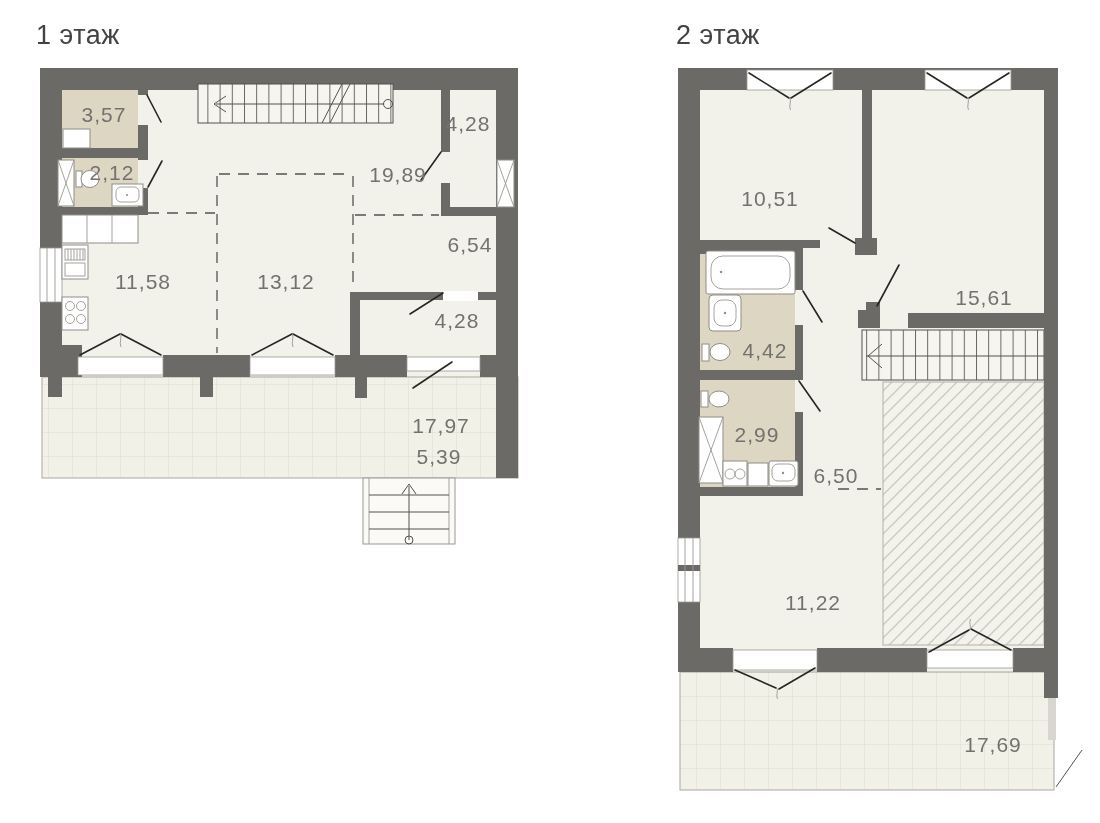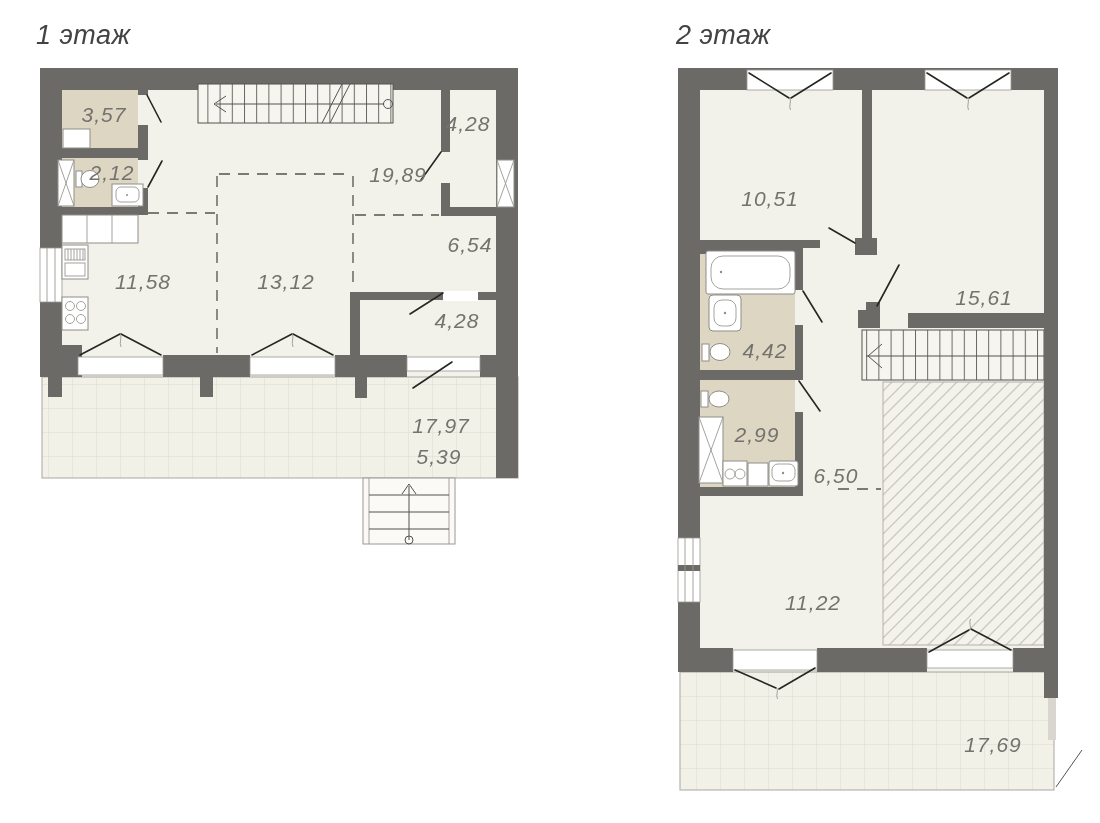--- a/index.html
+++ b/index.html
@@ -1,17 +1,17 @@
 <!DOCTYPE html>
 <html><head>
 <meta charset="utf-8">
 <style>
   html,body{margin:0;padding:0;background:#ffffff;}
   .page{position:relative;width:1100px;height:823px;background:#ffffff;overflow:hidden;
-        font-family:"Liberation Sans",sans-serif;font-style:italic;}
+        font-family:"Liberation Sans",sans-serif;}
   svg{position:absolute;left:0;top:0;}
   .title{font-size:27px;fill:#434342;letter-spacing:.5px;}
   .lbl{font-size:21px;fill:#73726f;letter-spacing:1px;}
   .wall{fill:#6c6a67;}
   .wet{fill:#ddd6c2;}
   .roombg{fill:#f2f1ea;}
   .fix{fill:#ffffff;stroke:#8f8d88;stroke-width:1;}
   .fixthin{fill:none;stroke:#9a9893;stroke-width:0.9;}
   .sym{fill:none;stroke:#262624;stroke-width:1.6;stroke-linecap:round;}
   .thin{fill:none;stroke:#55534f;stroke-width:1;}

